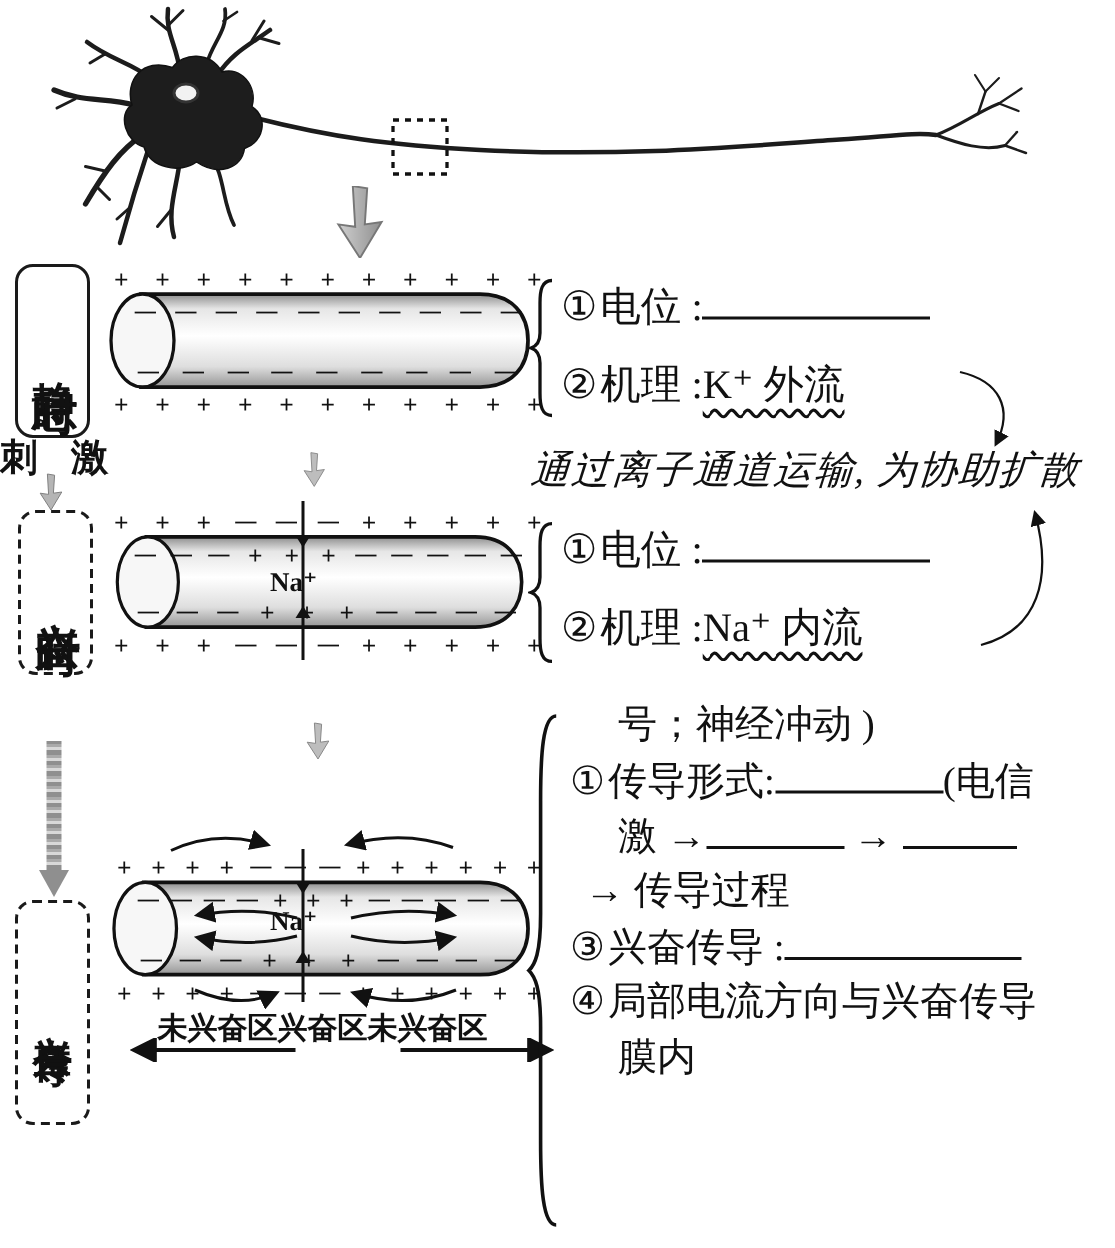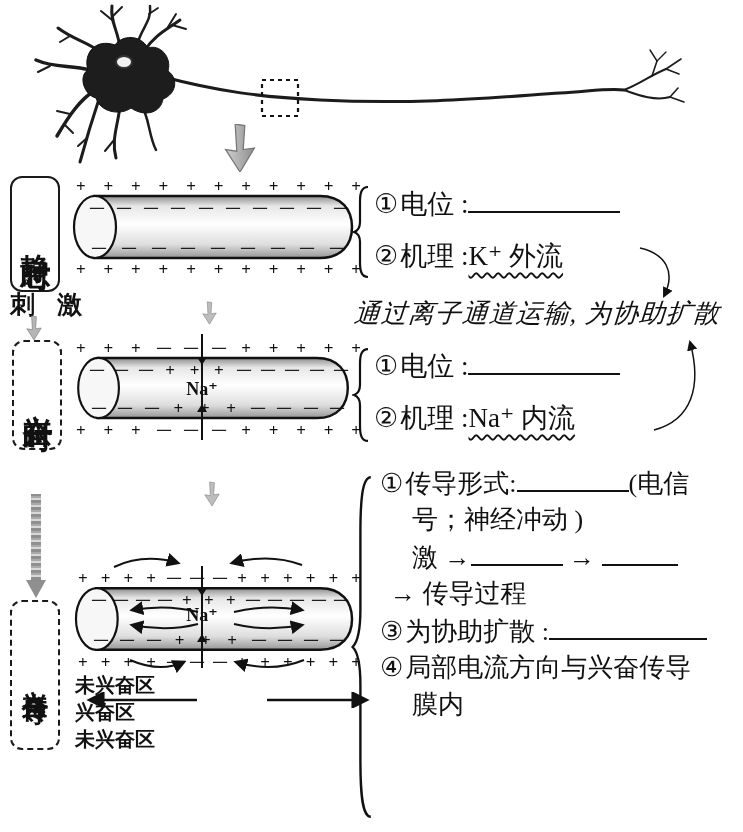--- a/index.html
+++ b/index.html
@@ -24,23 +24,23 @@
   .cnum{margin-right:2px;}
   
   .note{position:absolute;font-size:26px;font-style:italic;letter-spacing:1px;
         transform:skewX(-4deg);white-space:nowrap;}
   
   .vline{position:absolute;width:2px;background:#111;}
   .tri-down{position:absolute;width:0;height:0;border-left:5px solid transparent;
             border-right:5px solid transparent;border-top:8px solid #111;}
   .tri-up{position:absolute;width:0;height:0;border-left:5px solid transparent;
           border-right:5px solid transparent;border-bottom:8px solid #111;}
-  .ion{position:absolute;font-size:18px;font-weight:700;text-align:center;background:transparent;}
-  
-  .zones{position:absolute;display:flex;justify-content:center;font-size:20px;font-weight:700;flex-direction:column;}
+  .ion{position:absolute;font-size:18px;font-weight:700;background:transparent;}
+  
+  .zones{position:absolute;display:flex;justify-content:center;font-size:20px;font-weight:700;}
   .dirlabel{position:absolute;text-align:center;font-size:29px;font-weight:600;letter-spacing:4px;}
   
   .stim{position:absolute;font-size:25px;font-weight:700;letter-spacing:8px;white-space:nowrap;}
   
   .qa{position:absolute;font-size:26px;line-height:37px;white-space:nowrap;}
   .qa-line{height:37px;}
   .qa .ind-1{margin-left:10px;}
   .qa .ind-2{margin-left:32px;}
   .qa .blank{height:26px;}
   
@@ -184,21 +184,21 @@
     <span class="cnum">①</span><span>电位 :</span><span class="blank" style="width:152px"></span>
   </div>
   <div class="item-row" style="left:374px;top:238px">
     <span class="cnum">②</span><span>机理 :</span><span class="wavy">K⁺ 外流</span>
   </div>
 
   <svg class="abs" style="left:636px;top:240px" width="50" height="64" viewBox="0 0 50 64">
     <path d="M4,8 C30,14 40,32 28,56" fill="none" stroke="#111" stroke-width="1.5" marker-end="url(#ah)"></path>
   </svg>
 
-  <div class="stim" style="left:10px;top:288px">
+  <div class="stim" style="left:0;top:288px">
     <span>刺 激</span>
   </div>
   <svg class="abs" style="left:26px;top:314px" width="16" height="28" viewBox="0 0 20 30">
     <path d="M7,0 L13,1 L12,16 L19,15 L10,30 L1,16 L8,17 Z" fill="#b5b5b5" stroke="#7c7c7c" stroke-width="0.8"></path>
   </svg>
   <svg class="abs" style="left:202px;top:298px" width="15" height="30" viewBox="0 0 20 30">
     <path d="M7,0 L13,1 L12,16 L19,15 L10,30 L1,16 L8,17 Z" fill="#bdbdbd" stroke="#858585" stroke-width="0.8"></path>
   </svg>
 
   <div class="note" style="left:354px;top:296px">
@@ -378,22 +378,22 @@
   </div>
   <svg class="abs" style="left:72px;top:692px" width="302" height="16" viewBox="0 0 302 16">
     <path d="M125,8 L18,8" fill="none" stroke="#111" stroke-width="2.6" marker-end="url(#ah)"></path>
     <path d="M195,8 L294,8" fill="none" stroke="#111" stroke-width="2.6" marker-end="url(#ah)"></path>
   </svg>
 
   <svg class="abs" style="left:350px;top:466px" width="26" height="362" viewBox="0 0 20 96" preserveAspectRatio="none">
     <path d="M16,3 C9,3 8,10 8,18 L8,38 C8,45 5,47 2,48 C5,49 8,51 8,58 L8,78 C8,86 9,93 16,93" fill="none" stroke="#111" stroke-width="2.4" vector-effect="non-scaling-stroke"></path>
   </svg>
   <div class="qa" style="left:380px;top:464px;width:363px">
+      <div class="qa-line ind-2"><span>号；神经冲动 )</span></div>
       <div class="qa-line"><span class="cnum">①</span><span>传导形式:</span><span class="blank" style="width: 112px;"></span><span>(电信</span></div>
-      <div class="qa-line ind-2"><span>号；神经冲动 )</span></div>
       <div class="qa-line ind-2"><span>激 →</span><span class="blank" style="width: 92px;"></span><span> → </span><span class="blank" style="width: 76px;"></span></div>
       <div class="qa-line ind-1"><span>→ 传导过程</span></div>
-      <div class="qa-line"><span class="cnum">③</span><span>为协助扩散 :</span><span class="blank" style="width: 158px;"></span></div>
+      <div class="qa-line"><span class="cnum">③</span><span>兴奋传导 :</span><span class="blank" style="width: 158px;"></span></div>
       <div class="qa-line"><span class="cnum">④</span><span>局部电流方向与兴奋传导</span></div>
       <div class="qa-line ind-2"><span>膜内</span></div>
     </div>
 
 </div>
 
 </body></html>

